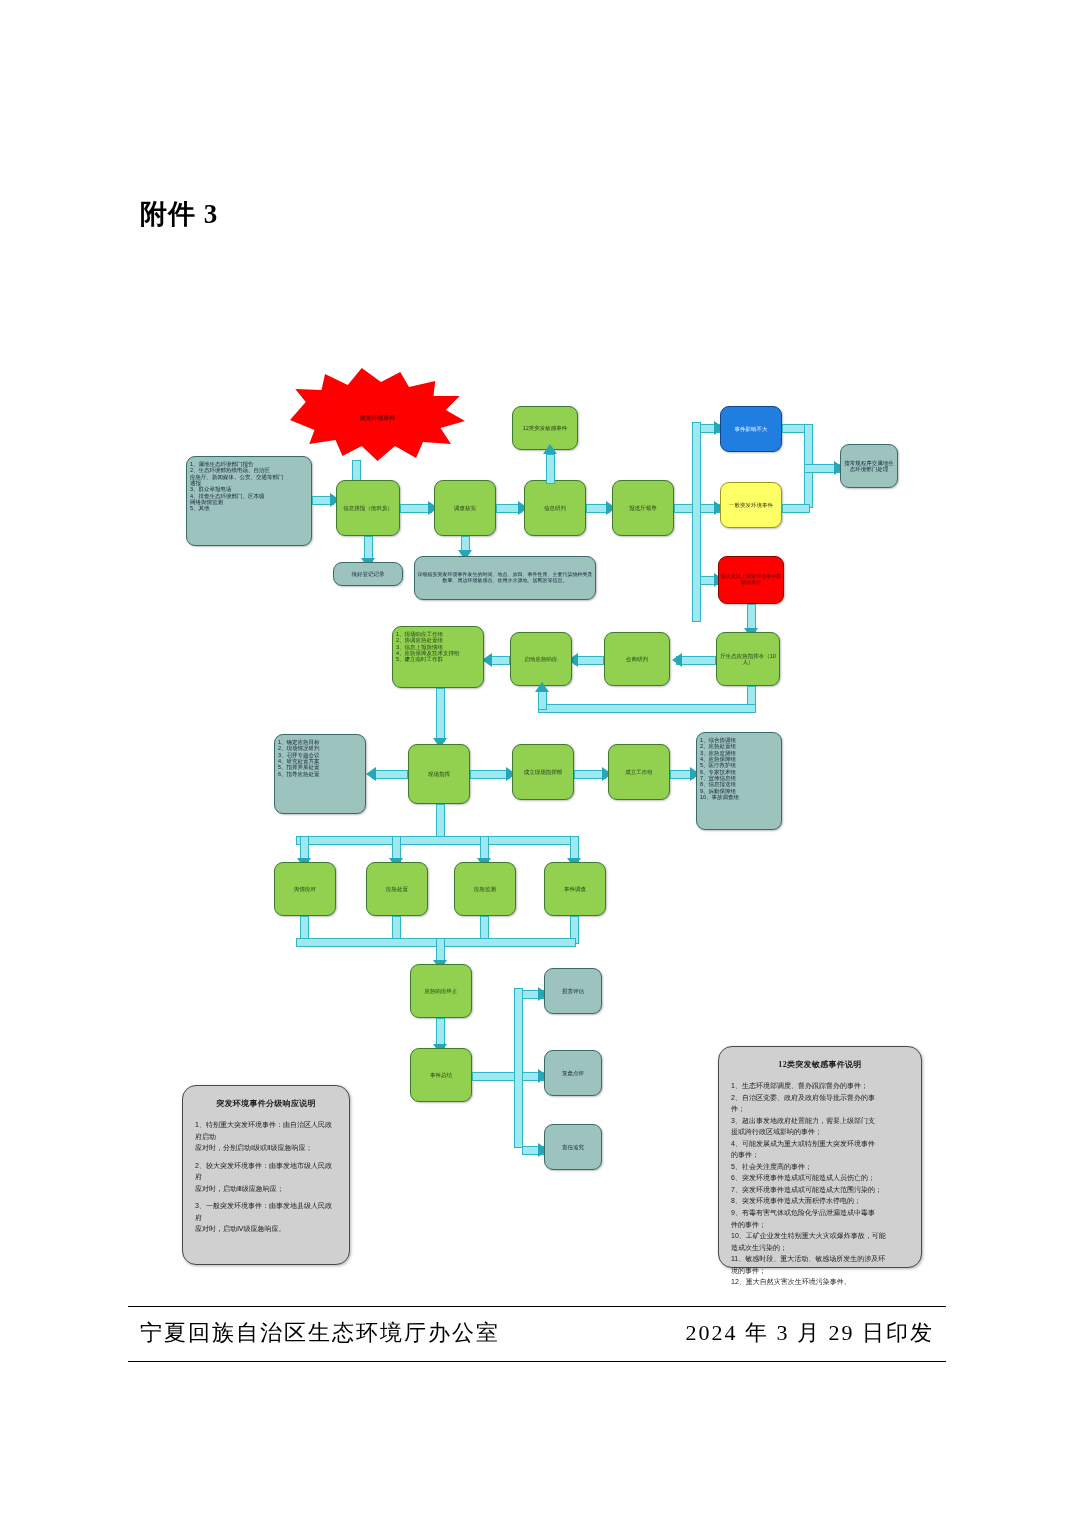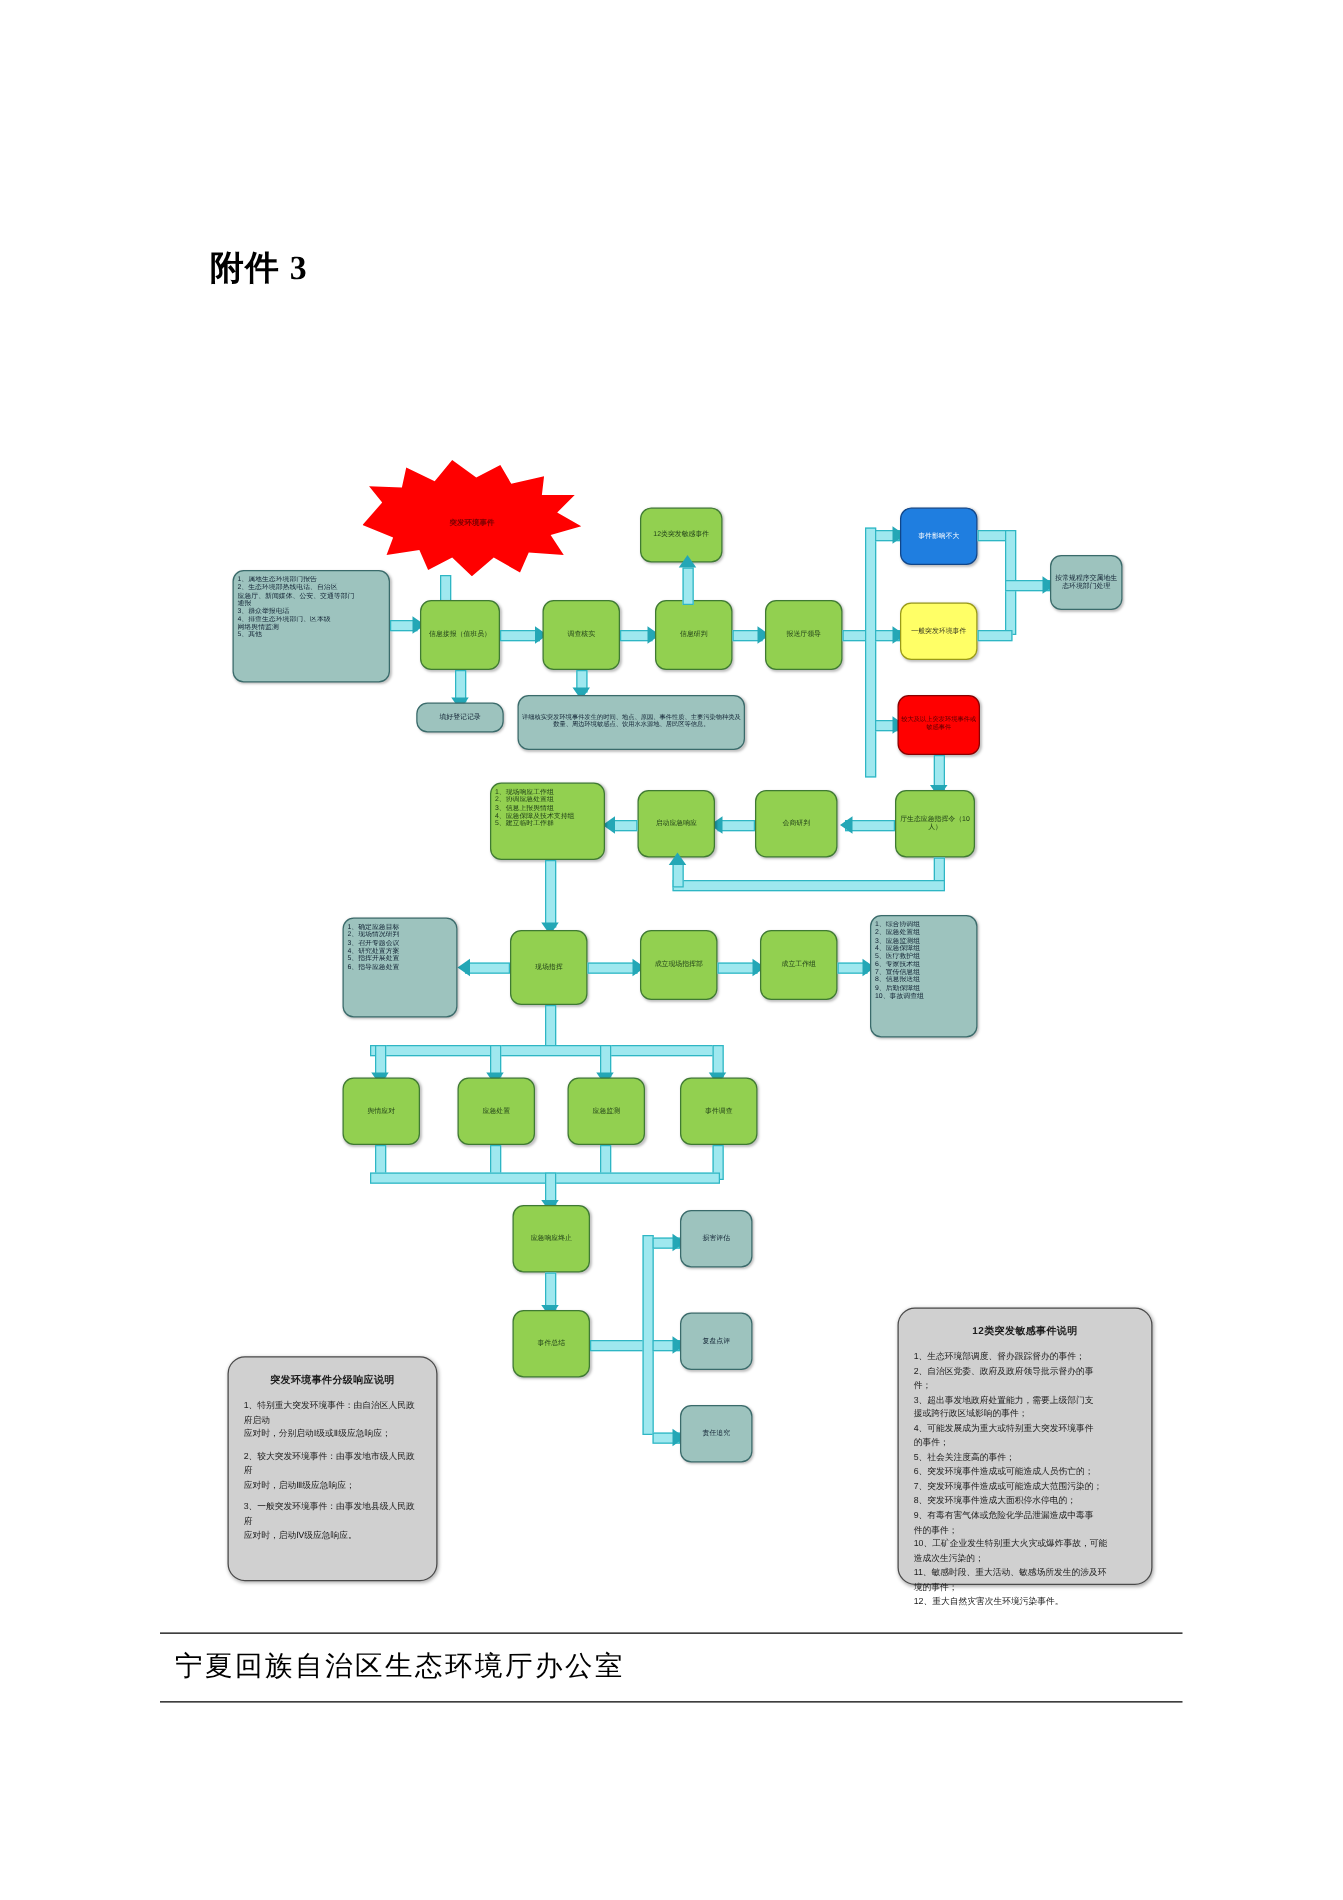--- a/index.html
+++ b/index.html
@@ -7,21 +7,20 @@
     width:1074px;height:1520px;background:#ffffff;
     font-family:"Liberation Serif","DejaVu Serif",serif;
     color:#000;overflow:hidden;position:relative;
   }
   .page{position:relative;width:1074px;height:1520px;}
 
   .attach-label{
     position:absolute;left:140px;top:196px;
     font-size:27px;font-weight:bold;letter-spacing:1px;
     font-family:"Liberation Serif","DejaVu Serif",serif;
-    margin-left:28px;
   }
 
   .chart-title{
     position:absolute;left:0;top:322px;width:1074px;text-align:center;
     font-size:20px;font-weight:bold;letter-spacing:1.5px;
     font-family:"Liberation Serif","DejaVu Serif",serif;
     color:#111;
   }
 
   
@@ -73,21 +72,21 @@
 
   
   .note{
     position:absolute;box-sizing:border-box;
     background:#d0d0d0;border:1px solid #4a4a4a;border-radius:14px;
     font-family:"Liberation Sans","DejaVu Sans",sans-serif;
     color:#1a1a1a;padding:12px 12px;
     box-shadow:1px 1px 3px rgba(0,0,0,.3);
   }
   .note .ttl{
-    text-align:center;font-weight:bold;font-size:8px;margin-bottom:10px;letter-spacing:.3px;
+    text-align:center;font-weight:bold;font-size:8px;margin-bottom:10px;letter-spacing:.3px;font-family:Liberation Serif, serif;
   }
   .note .body span{display:block;font-size:7px;line-height:1.65;}
   .note .body span.gap{height:6px;}
 
   
   .rule{position:absolute;left:128px;width:818px;border-top:1px solid #000;}
   .rule.r1{top:1306px;}
   .rule.r2{top:1361px;border-top:1px solid #000;}
   .footer-left{
     position:absolute;left:140px;top:1318px;font-size:22px;letter-spacing:2px;
@@ -339,15 +338,16 @@
       <span>10、工矿企业发生特别重大火灾或爆炸事故，可能</span>
       <span>造成次生污染的；</span>
       <span>11、敏感时段、重大活动、敏感场所发生的涉及环</span>
       <span>境的事件；</span>
       <span>12、重大自然灾害次生环境污染事件。</span>
     </div>
   </div>
 
   <div class="rule r1"></div>
   <div class="footer-left">宁夏回族自治区生态环境厅办公室</div>
+  <div class="footer-right">2024 年 3 月 29 日印发</div>
   <div class="rule r2"></div>
 
 </div>
 
 </body></html>

